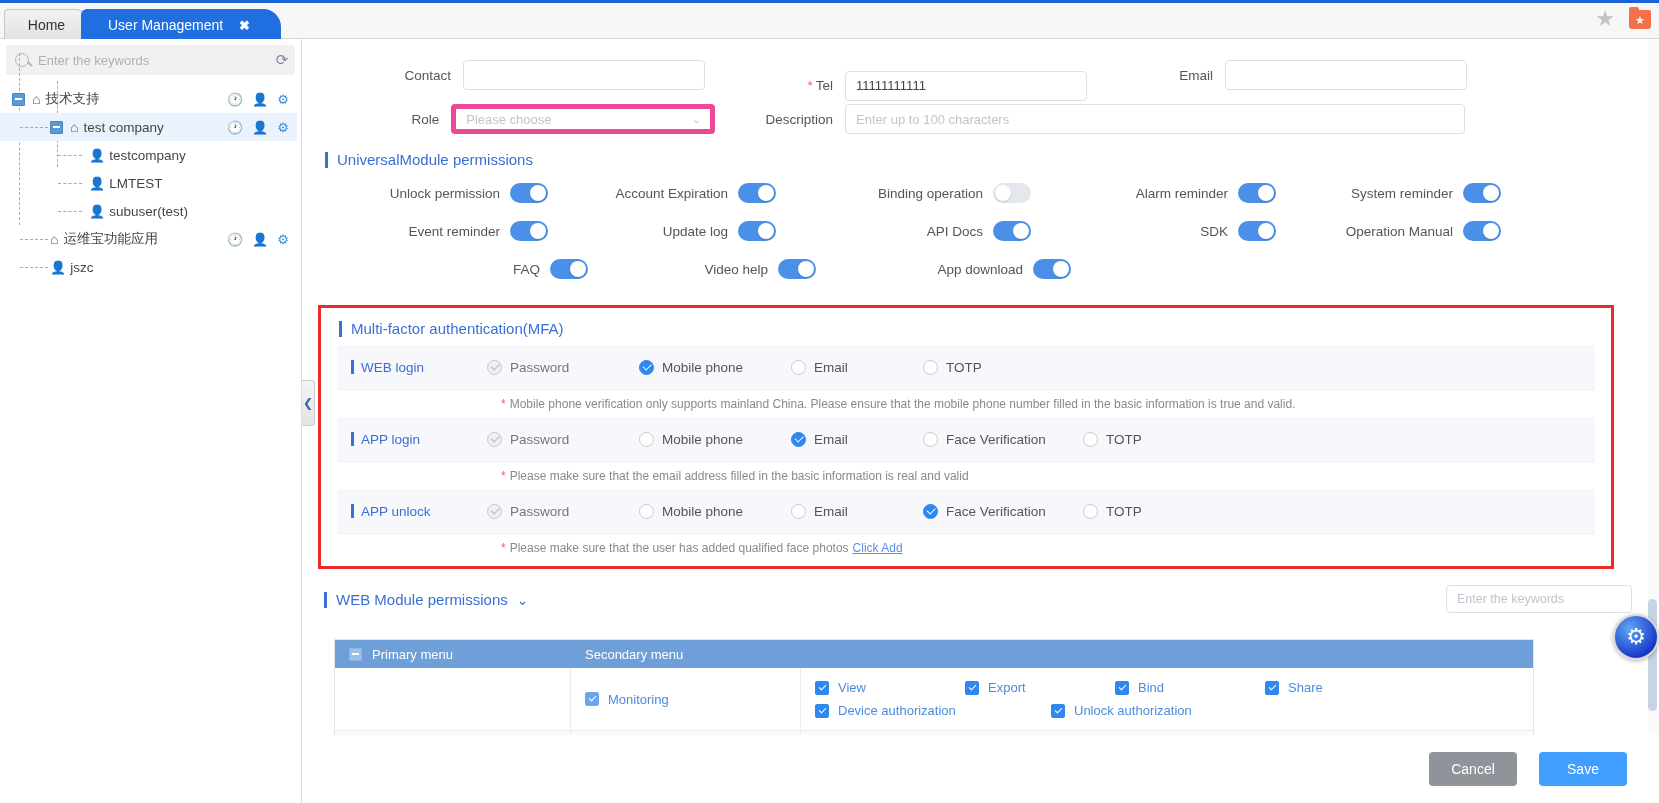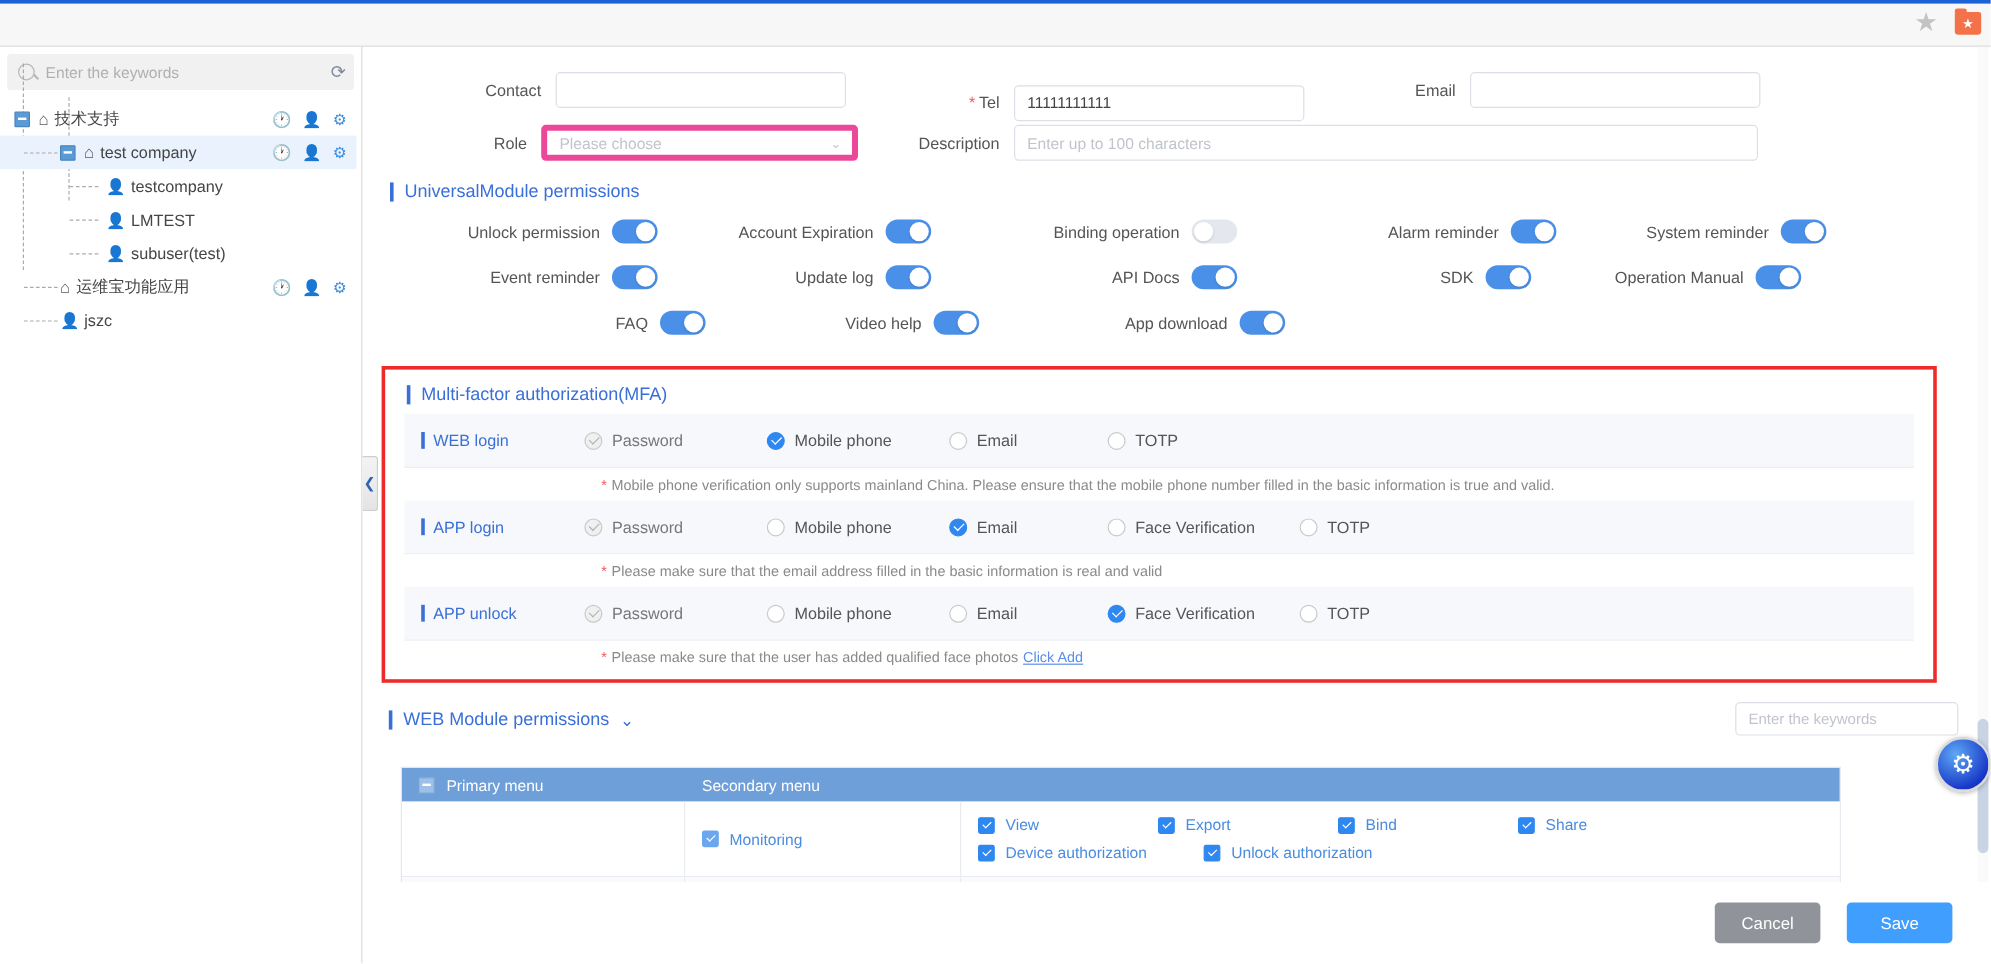--- a/index.html
+++ b/index.html
@@ -219,21 +219,21 @@
   .ptd1{ width:236px; border-right:1px solid #e8ebf0; display:flex;align-items:center; padding-left:14px; gap:9px; position:relative;}
   .ptd2{ width:230px; border-right:1px solid #e8ebf0; display:flex;align-items:center; padding-left:14px;}
   .ptd3{ flex:1; display:flex; flex-wrap:wrap; align-items:center; padding:8px 0 8px 14px; }
   .sqcb{
     width:14px;height:14px;border-radius:2px;background:#2f87f0;border:1px solid #2f87f0;
     display:inline-flex;align-items:center;justify-content:center;margin-right:9px;flex:none;
   }
   .sqcb:after{content:"";width:6px;height:3px;border-left:1.6px solid #fff;border-bottom:1.6px solid #fff;transform:rotate(-45deg) translate(1px,-1px);}
   .sqcb.lite{ background:#6aa7ee; border-color:#6aa7ee; }
   .fitem{ display:flex;align-items:center; color:#4a8ce0; font-size:13px; width:150px; margin:4px 0; }
-  .fitem.wide{ width:188px; }
+  .fitem.wide{ width:236px; }
   .menuitem{ display:flex;align-items:center; color:#4a8ce0; font-size:13px;}
   .grayitem{ color:#5a5a5a; }
   .gearlink{ position:absolute; right:16px; color:#4a8ce0; font-size:14px; }
 
   
   .vscroll{
     position:absolute; right:2px; top:0; width:9px; height:764px; background:#fafafa;
   }
   .vscroll .thumb{ position:absolute; top:560px; left:0; width:9px; height:112px; background:#c8d4e4; border-radius:5px;}
 
@@ -260,20 +260,29 @@
   .btn-cancel{ background:#909399; }
   .btn-save{ background:#409eff; }
 </style>
 </head>
 <body>
 
 <div id="app">
 
   <div class="topbar">
     <div class="topbar-accent"></div>
+    <div class="tabs">
+      <div class="tab t-home">
+        <span>Home</span>
+      </div>
+      <div class="tab t-active">
+        <span>User Management</span>
+        <span class="closex">✖</span>
+      </div>
+    </div>
     <div class="topbar-right">
       <span class="star-icon">★</span>
       <span class="folder-icon">★</span>
     </div>
   </div>
 
   <div class="sidebar">
     <div class="search-wrap">
       <span class="magnifier"></span>
       <input value="" placeholder="Enter the keywords" style="">
@@ -403,21 +412,21 @@
           <span class="switch on">
               <span class="knob"></span>
             </span>
         </div>
         <div class="tgcell" style="width:255px;">
           <span class="tglabel">Binding operation</span>
           <span class="switch">
               <span class="knob"></span>
             </span>
         </div>
-        <div class="tgcell" style="width:266px;align-items:center;">
+        <div class="tgcell" style="width:245px;align-items:center;">
           <span class="tglabel">Alarm reminder</span>
           <span class="switch on">
               <span class="knob"></span>
             </span>
         </div>
         <div class="tgcell" style="width:225px;">
           <span class="tglabel">System reminder</span>
           <span class="switch on">
               <span class="knob"></span>
             </span>
@@ -476,21 +485,21 @@
               <span class="knob"></span>
             </span>
         </div>
       </div>
     </div>
 
     <div class="mfa-box">
       <div class="mfa-inner">
         <div class="mfa-title">
           <span class="bar"></span>
-          <span>Multi-factor authorization(MFA)</span>
+          <span>Multi-factor authentication(MFA)</span>
         </div>
 
         <div class="mfa-row">
           <div class="rowlabel">
             <span class="bar"></span>
             <span>WEB login</span>
           </div>
           <div class="opt dim" style="width:152px;">
             <span class="cbx disabled"></span>
             <span>Password</span>

